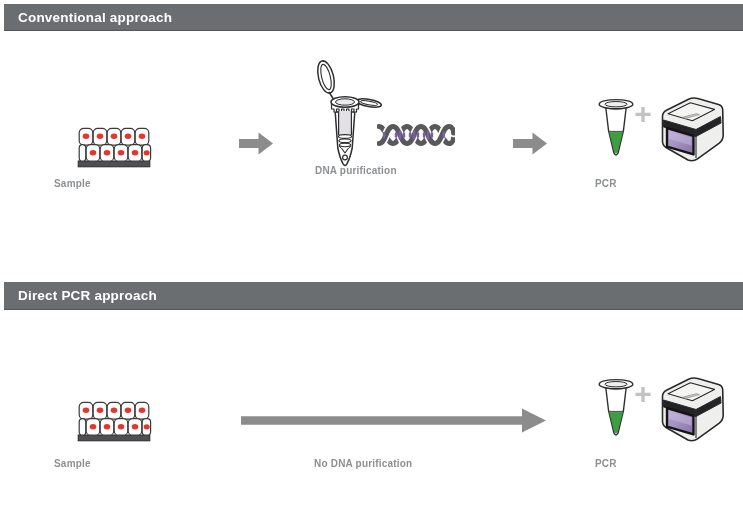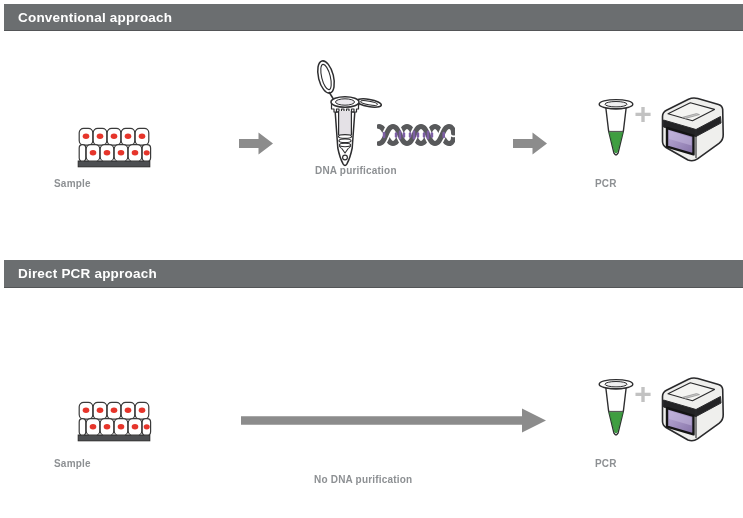--- a/index.html
+++ b/index.html
@@ -186,37 +186,37 @@
     <div class="plus" style="left:630px;top:100px">+</div>
     <div class="icon" style="left:652px;top:88px">
       <svg width="80" height="84" viewBox="0 0 80 84">
           <use href="#sym-machine"></use>
         </svg>
     </div>
     <div class="step-label" style="left:595px;top:178px;width:120px">PCR</div>
   </section>
 
   <section>
-    <header class="bar" style="top:260px;height:27px">
+    <header class="bar" style="top:282px;height:27px">
       <span>Direct PCR approach</span>
     </header>
 
     <div class="icon" style="left:77px;top:401px">
       <svg width="76" height="41" viewBox="0 0 76 41">
           <use href="#sym-tissue"></use>
         </svg>
     </div>
     <div class="step-label" style="left:54px;top:458px;width:120px">Sample</div>
 
     <div class="icon" style="left:241px;top:407px">
       <svg width="306" height="27" viewBox="0 0 306 27">
           <use href="#sym-arrow-long"></use>
         </svg>
     </div>
-    <div class="step-label" style="left:314px;top:474px;width:160px">No DNA purification</div>
+    <div class="step-label" style="left:314px;top:458px;width:160px">No DNA purification</div>
 
     <div class="icon" style="left:597px;top:378px">
       <svg width="38" height="62" viewBox="0 0 38 62">
           <use href="#sym-greentube"></use>
         </svg>
     </div>
     <div class="plus" style="left:630px;top:380px">+</div>
     <div class="icon" style="left:652px;top:368px">
       <svg width="80" height="84" viewBox="0 0 80 84">
           <use href="#sym-machine"></use>

